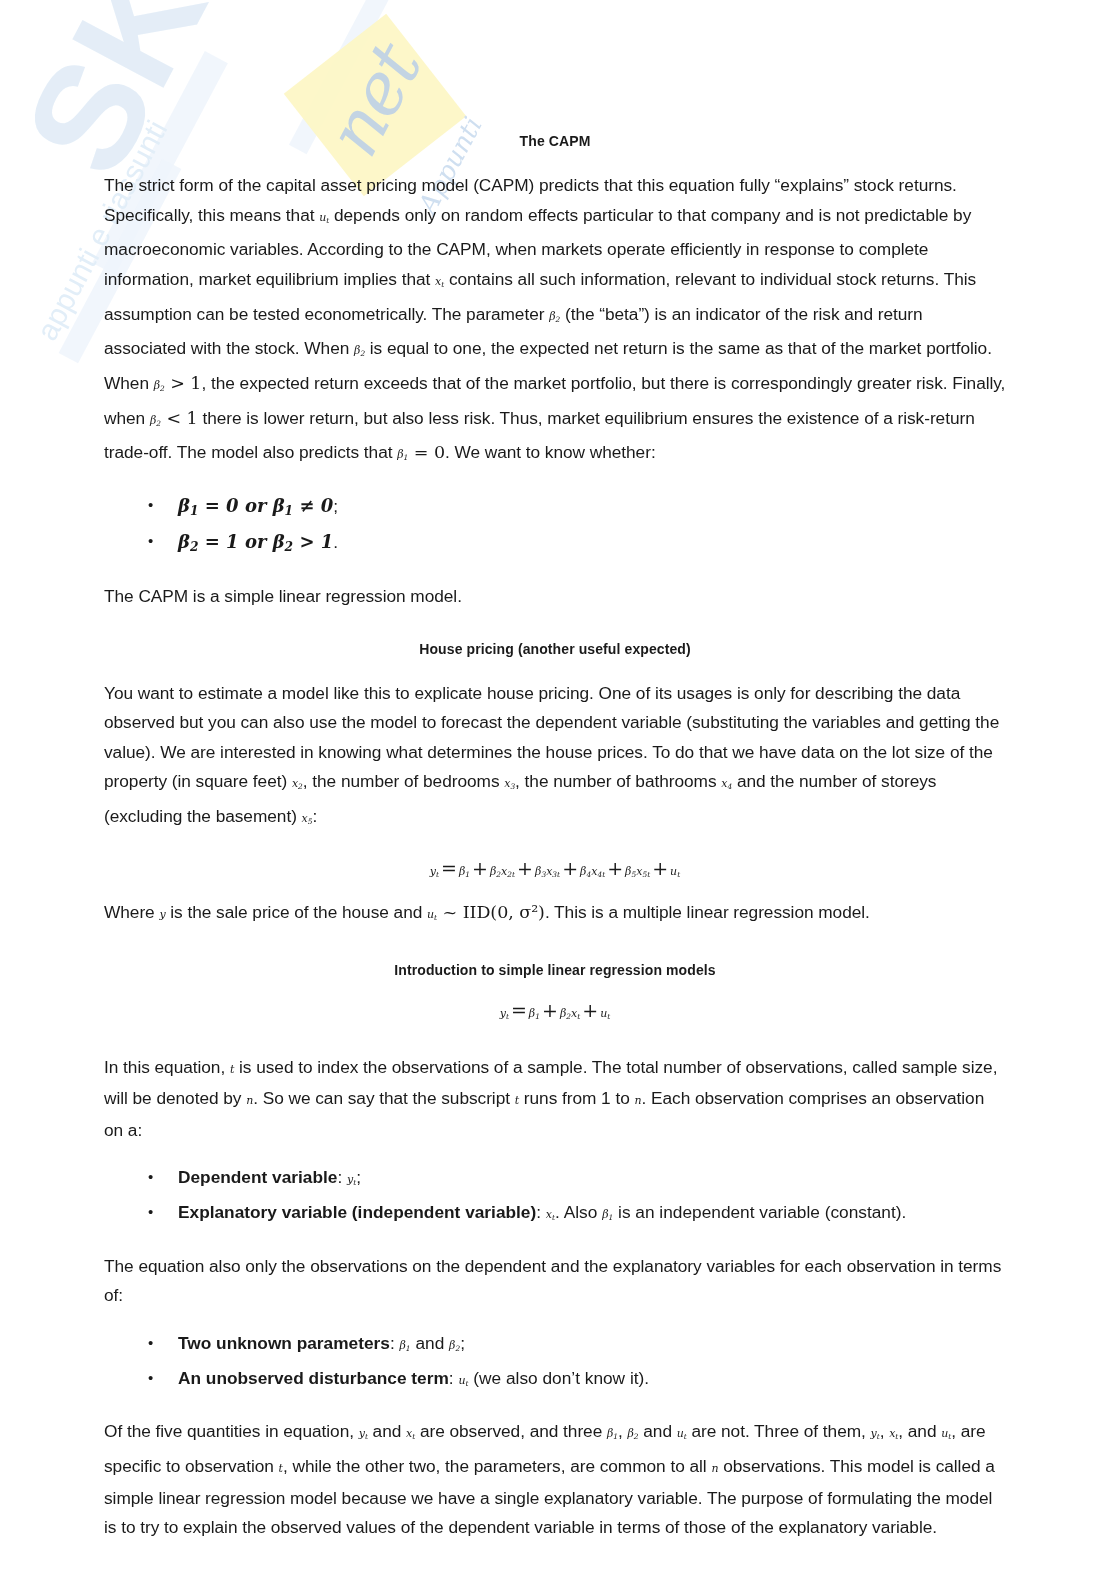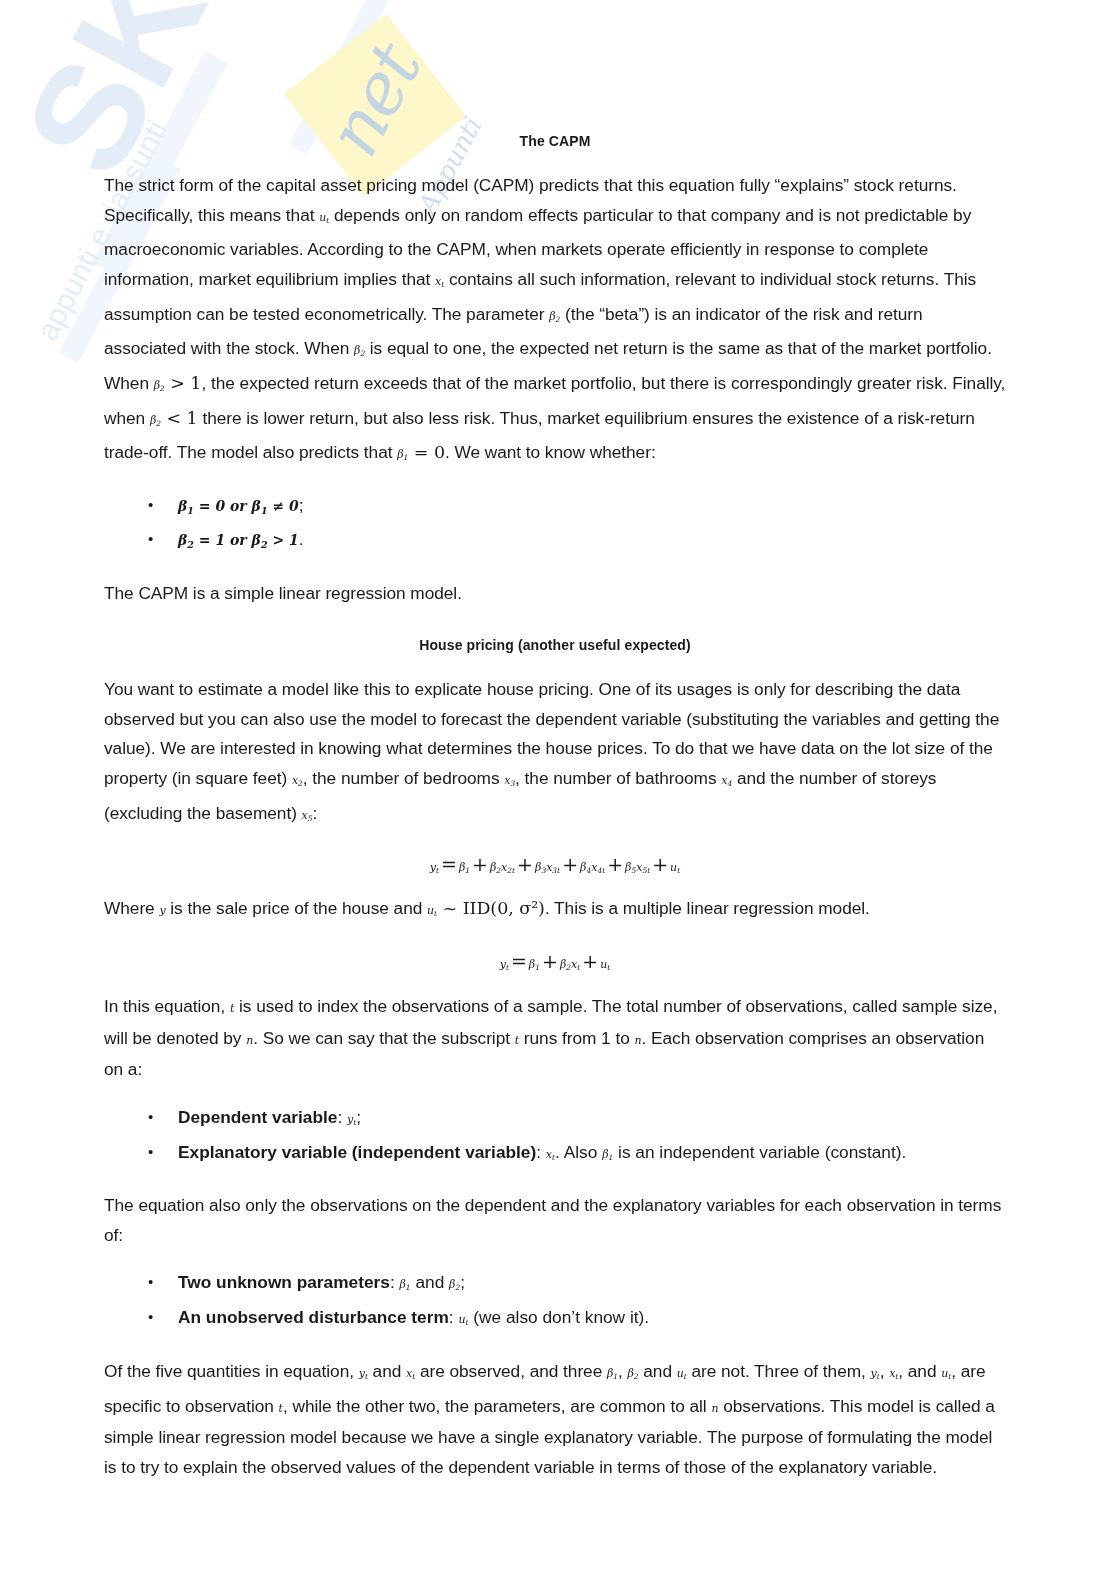--- a/index.html
+++ b/index.html
@@ -135,21 +135,21 @@
   
   .mi {
     font-family: "DejaVu Serif", serif;
     font-style: italic;
     font-size: 11px;
   }
   .mi-b {
     font-family: "DejaVu Serif", serif;
     font-style: italic;
     font-weight: 700;
-    font-size: 14px;
+    font-size: 18px;
   }
   .mn {
     font-family: "DejaVu Serif", serif;
     font-size: 17.5px;
   }
   sub {
     font-size: .68em;
     vertical-align: -.28em;
     font-style: italic;
   }
@@ -197,27 +197,28 @@
   </p>
 
   <div class="eq" style="margin-top:20px;">
     <span class="mi">y<sub>t</sub></span><span class="op">=</span><span class="mi">β<sub>1</sub></span><span class="op">+</span><span class="mi">β<sub>2</sub>x<sub>2t</sub></span><span class="op">+</span><span class="mi">β<sub>3</sub>x<sub>3t</sub></span><span class="op">+</span><span class="mi">β<sub>4</sub>x<sub>4t</sub></span><span class="op">+</span><span class="mi">β<sub>5</sub>x<sub>5t</sub></span><span class="op">+</span><span class="mi">u<sub>t</sub></span>
   </div>
 
   <p class="para" style="margin-top:19px;">
     <span>Where </span><span class="mi">y</span><span> is the sale price of the house and </span><span class="mi"><span>u</span><sub>t</sub></span><span class="mn"> ~ IID(0, σ²)</span><span>. This is a multiple linear regression model.</span>
   </p>
 
+  <h2 class="doc-heading" style="margin-top:29px;">Introduction to simple linear regression models</h2>
 
 
   <div class="eq" style="margin-top:21px;">
     <span class="mi">y<sub>t</sub></span><span class="op">=</span><span class="mi">β<sub>1</sub></span><span class="op">+</span><span class="mi">β<sub>2</sub>x<sub>t</sub></span><span class="op">+</span><span class="mi">u<sub>t</sub></span>
   </div>
 
-  <p class="para" style="margin-top:20px;">
+  <p class="para" style="margin-top:32px;">
     <span>In this equation, </span><span class="mi">t</span><span> is used to index the observations of a sample. The total number of observations, called sample size, will be denoted by </span><span class="mi">n</span><span>. So we can say that the subscript </span><span class="mi">t</span><span> runs from 1 to </span><span class="mi">n</span><span>. Each observation comprises an observation on a:</span>
   </p>
 
   <ul class="bullets" style="margin-top:18px;">
     <li>
       <b class="lead">Dependent variable</b><span>: </span><span class="mi"><span>y</span><sub>t</sub></span><span>;</span>
     </li>
     <li>
       <b class="lead">Explanatory variable (independent variable)</b><span>: </span><span class="mi"><span>x</span><sub>t</sub></span><span>. Also </span><span class="mi"><span>β</span><sub>1</sub></span><span> is an independent variable (constant).</span>
     </li>

